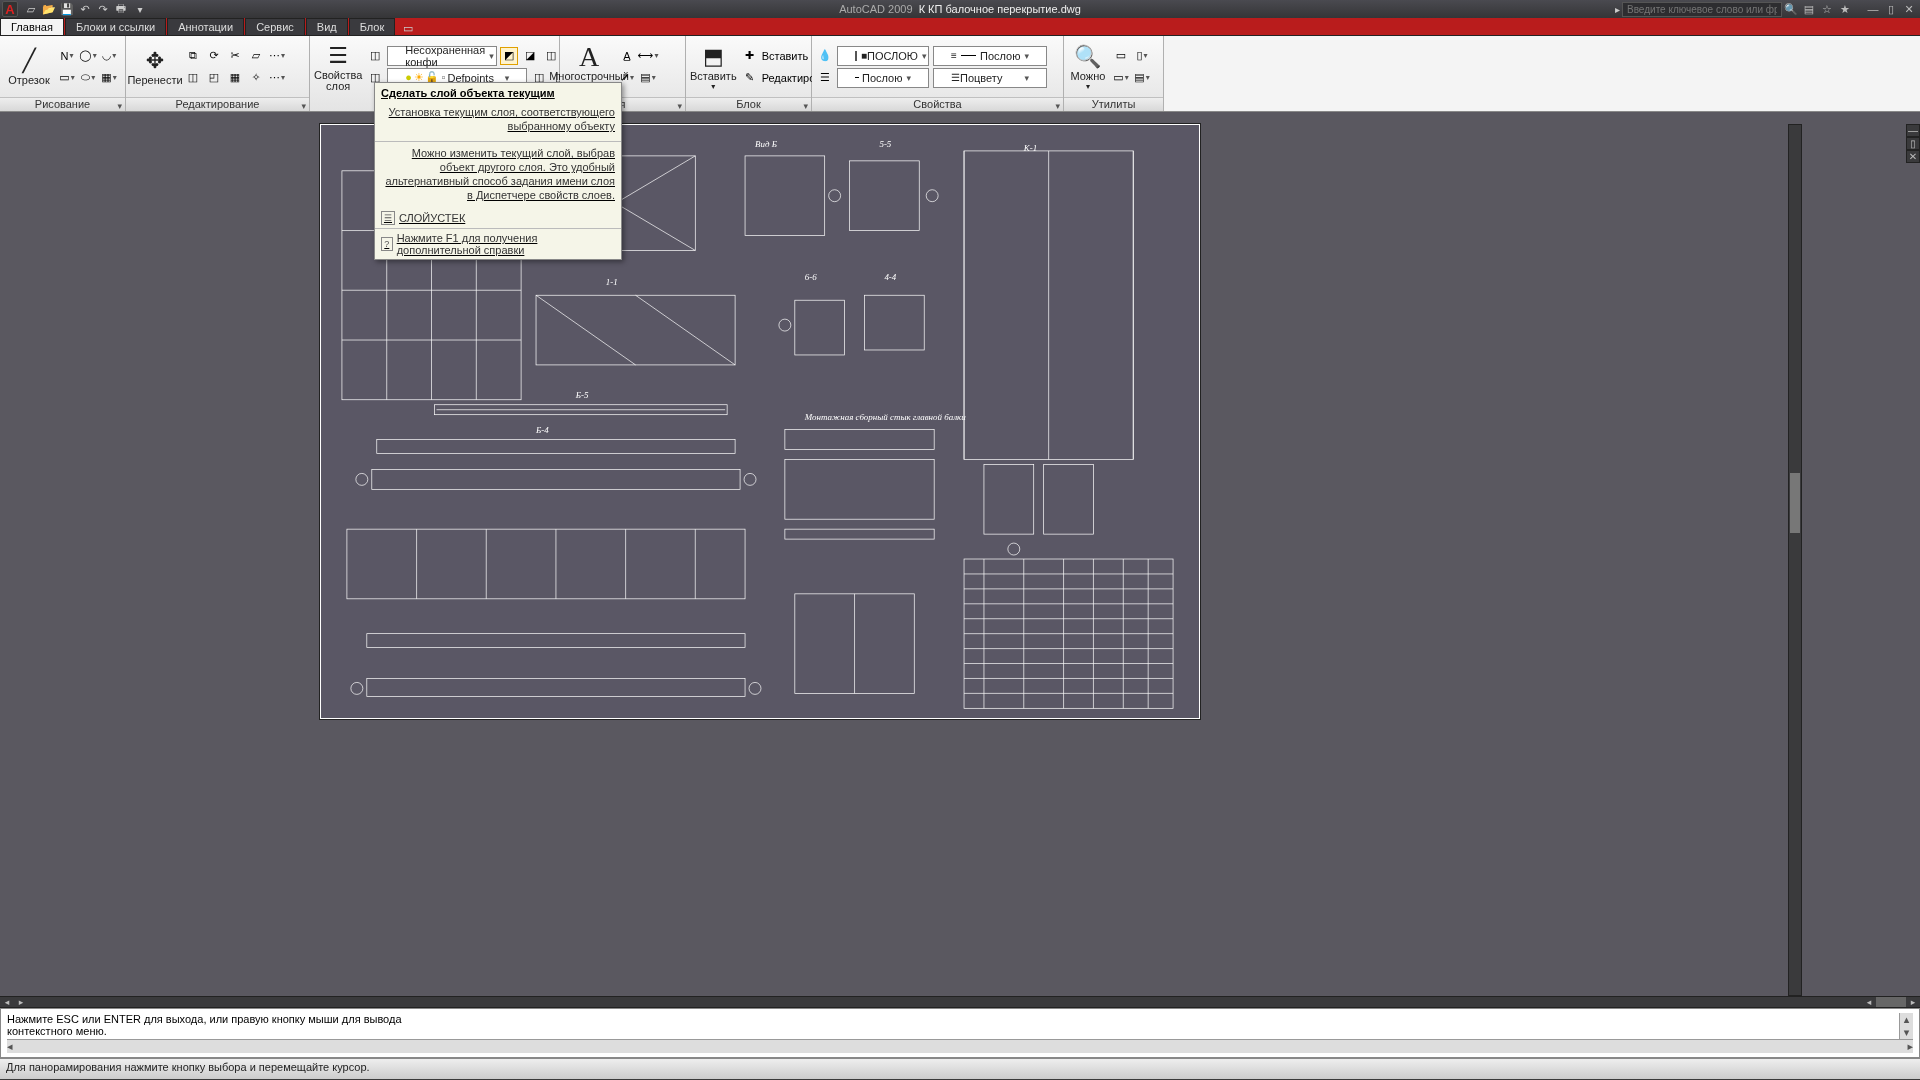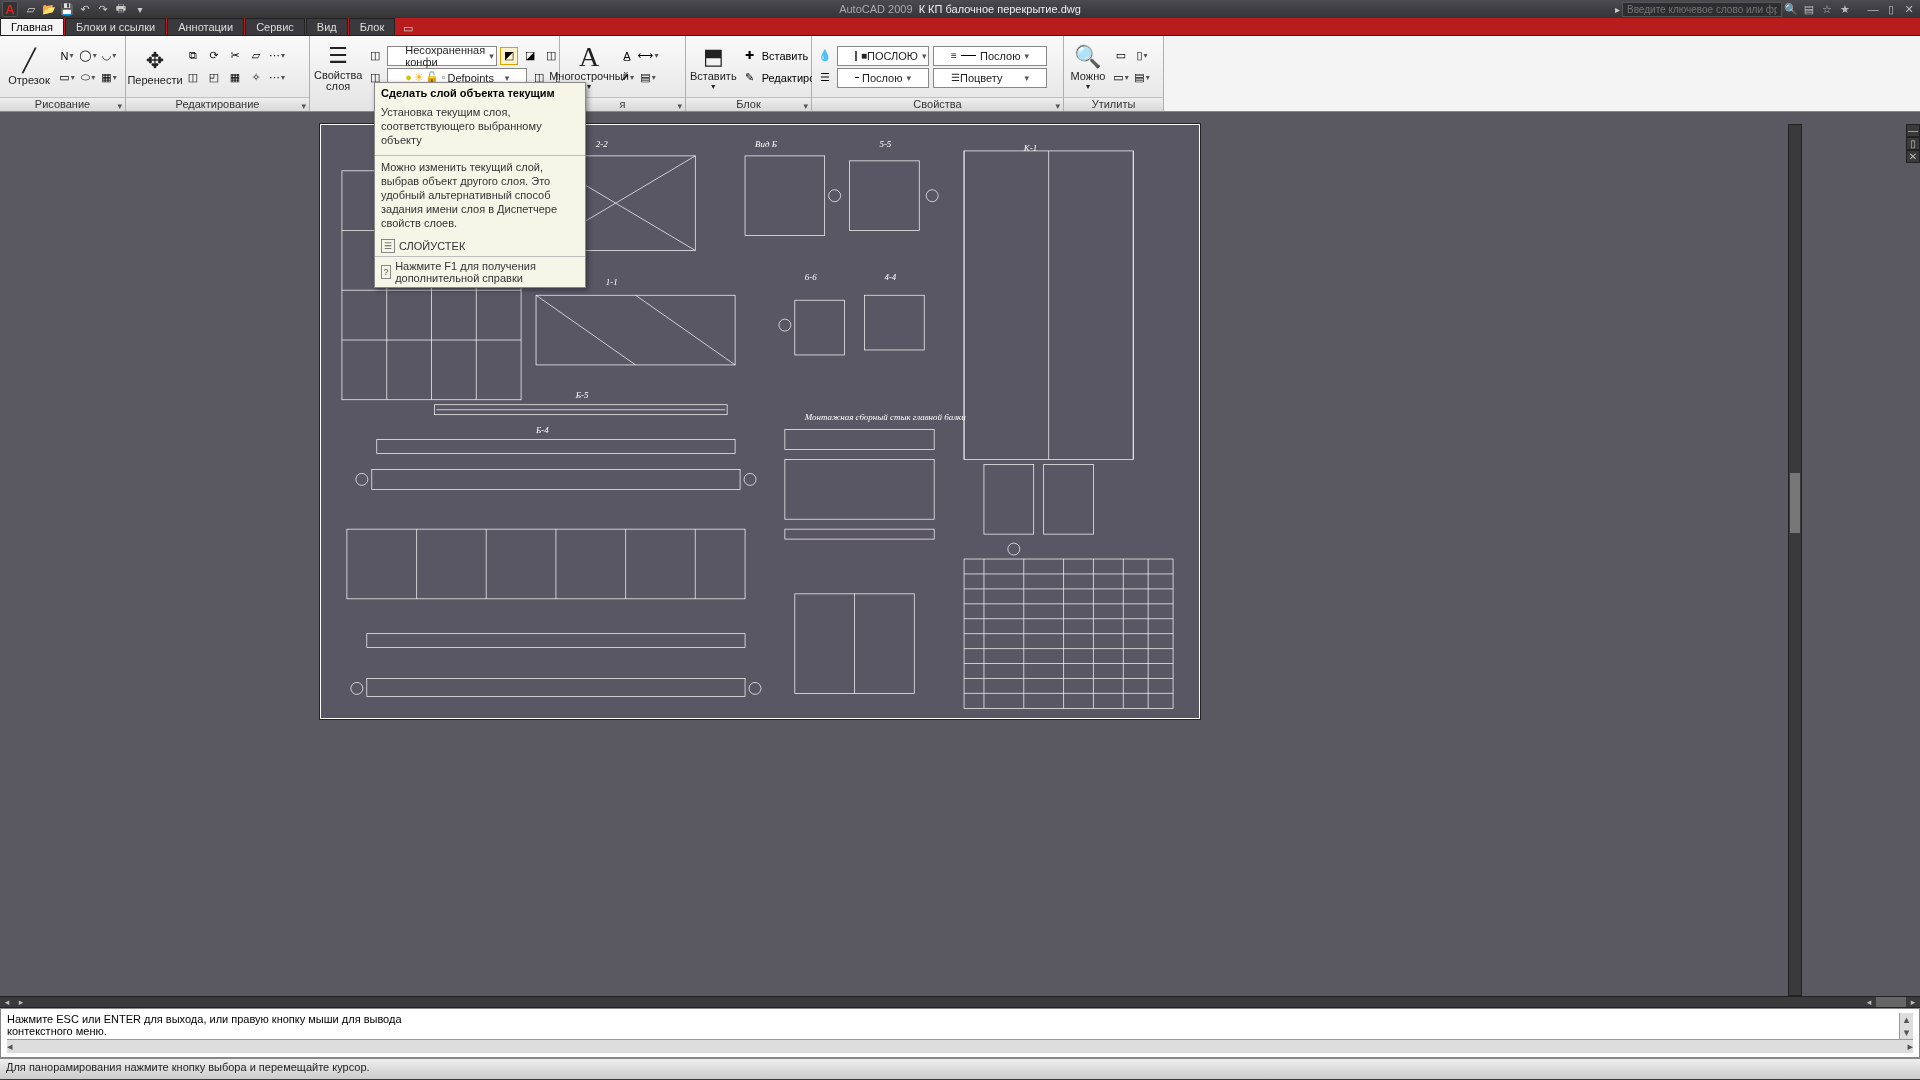--- a/index.html
+++ b/index.html
@@ -39,23 +39,23 @@
 .canvas-wrap { height:calc(100% - 18px - 18px - 76px - 12px - 50px - 22px); background:#5a5860; position:relative;}
 .drawing-window { position:absolute; left:0; top:12px; right:130px; bottom:0; background:#5a5860;}
 .paper { position:absolute; left:320px; top:0; width:880px; height:595px; background:#5a5765; border:1px solid #fff; box-shadow:0 0 0 1px #222;}
 .paper .dwg { position:absolute; inset:6px; }
 .paper .dwg line,.paper .dwg path,.paper .dwg rect,.paper .dwg circle { stroke:#fff; stroke-width:0.7; fill:none;}
 .paper .dwg text { fill:#fff; font-size:9px; font-style:italic; font-family:'Times New Roman',serif;}
 .dwg-scrollbar-v { position:absolute; right:118px; top:12px; bottom:0; width:14px; background:#3a3a3c; border:1px solid #222;}
 .dwg-scrollbar-v .thumb{ position:absolute; left:1px; right:1px; top:40%; height:60px; background:#777;}
 .vwctrl { position:absolute; top:12px; right:0; width:14px; height:40px; display:flex; flex-direction:column;}
 .vwctrl span{ width:14px; height:13px; background:#3a3a3c; border:1px solid #222; color:#bbb; font-size:10px; text-align:center;}
-.tooltip { position:absolute; left:374px; top:82px; width:212px; background:#f5f5e8; border:1px solid #888; box-shadow:2px 2px 5px rgba(0,0,0,0.4); z-index:50; font-size:11px;}
+.tooltip { position:absolute; left:374px; top:82px; width:248px; background:#f5f5e8; border:1px solid #888; box-shadow:2px 2px 5px rgba(0,0,0,0.4); z-index:50; font-size:11px;text-decoration:underline;}
 .tooltip .tt-title { font-weight:bold; padding:4px 6px; color:#000;}
-.tooltip .tt-body { padding:2px 6px 6px; color:#333; line-height:14px;}
+.tooltip .tt-body { padding:2px 6px 6px; color:#333; line-height:14px;text-align:right;}
 .tooltip .tt-sep { border-top:1px solid #bbb; margin:2px 0;}
 .tooltip .tt-cmd { padding:3px 6px; display:flex; align-items:center; gap:4px; color:#333;}
 .tooltip .tt-help { padding:3px 6px; border-top:1px solid #bbb; display:flex; align-items:center; gap:4px; color:#333;}
 .tooltip .hicon{ width:14px; height:14px; border:1px solid #888; font-size:9px; text-align:center; line-height:12px; color:#555;}
 .hscroll-row { height:12px; background:#3a3a3c; border-top:1px solid #222; border-bottom:1px solid #222; display:flex;}
 .hscroll-row .track{ flex:1; position:relative;}
 .hscroll-row .btn{ width:14px; text-align:center; color:#bbb; font-size:9px;}
 .cmdline { height:50px; background:#fff; border:1px solid #888; font-family:Consolas,monospace; font-size:12px; padding:4px 6px; color:#000; display:flex; flex-direction:column;}
 .cmdline .row{ display:flex;}
 .cmdline .txtarea{ flex:1;}

